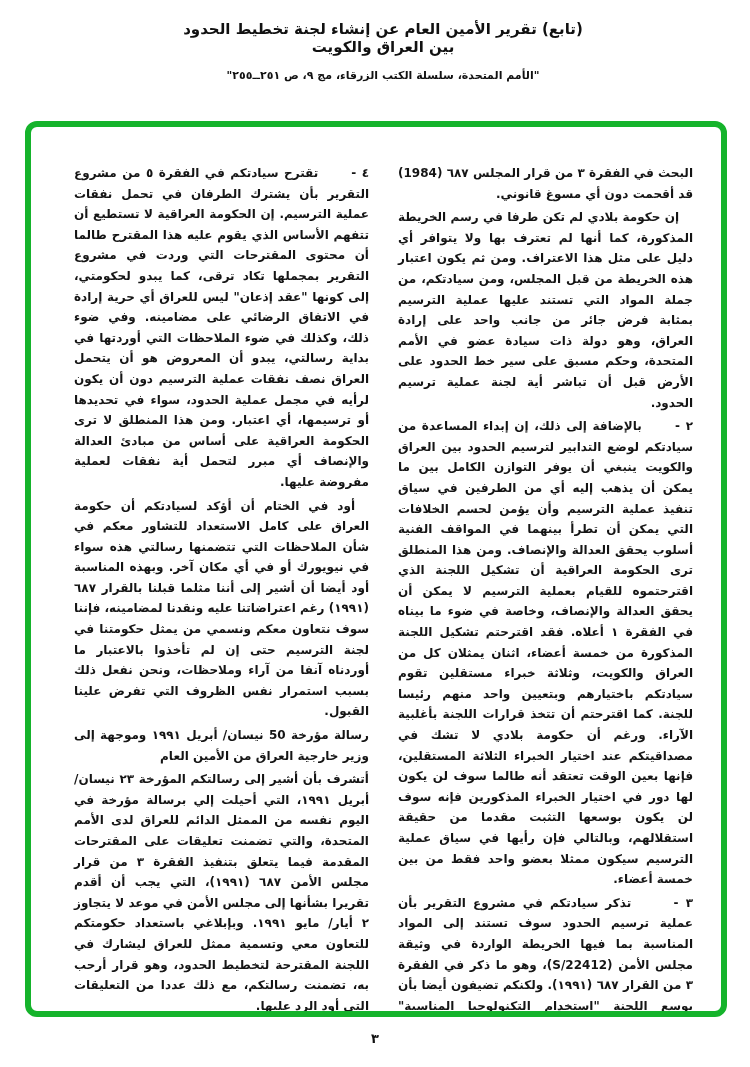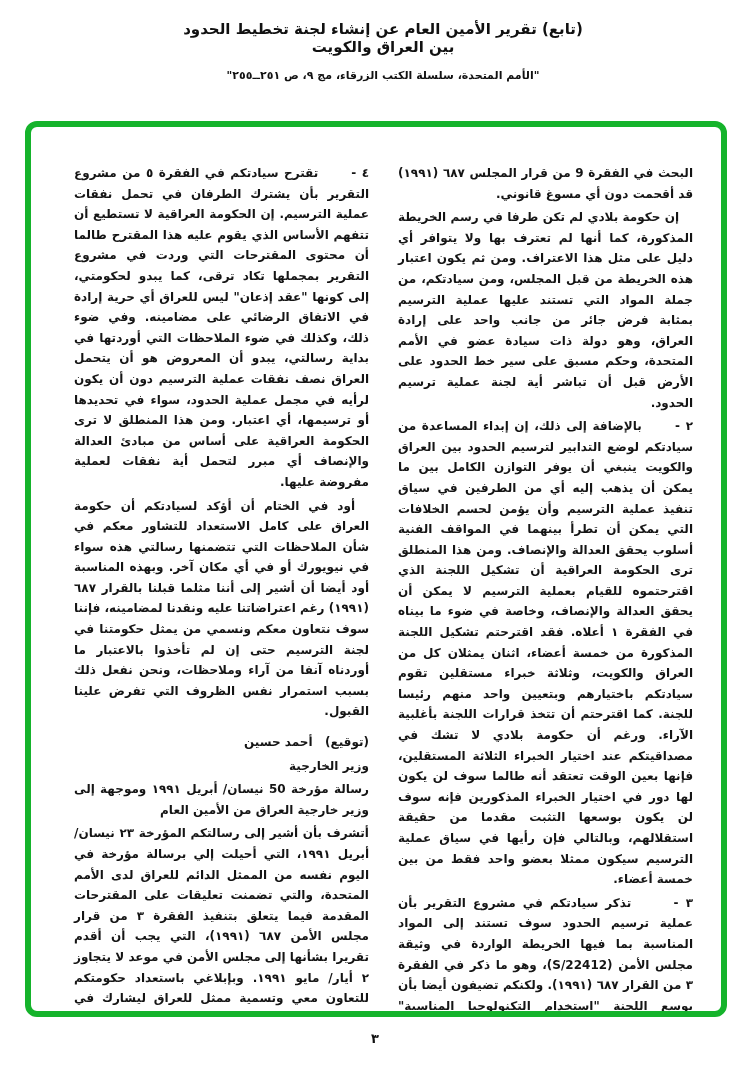--- a/index.html
+++ b/index.html
@@ -62,33 +62,29 @@
 <div class="header">
   <div class="title-line1">(تابع) تقرير الأمين العام عن إنشاء لجنة تخطيط الحدود</div>
   <div class="title-line2">بين العراق والكويت</div>
   <div class="source-line">"الأمم المتحدة، سلسلة الكتب الزرقاء، مج ٩، ص ٢٥١ــ٢٥٥"</div>
 </div>
 
 <div class="doc-frame">
   <div class="columns">
 
     <div class="col">
-      <p>البحث في الفقرة 9 من قرار المجلس ٦٨٧ (١٩٩١) قد أقحمت دون أي مسوغ قانوني.</p>
+      <p>البحث في الفقرة ٣ من قرار المجلس ٦٨٧ (1984) قد أقحمت دون أي مسوغ قانوني.</p>
       <p class="indent">إن حكومة بلادي لم تكن طرفا في رسم الخريطة المذكورة، كما أنها لم تعترف بها ولا يتوافر أي دليل على مثل هذا الاعتراف. ومن ثم يكون اعتبار هذه الخريطة من قبل المجلس، ومن سيادتكم، من جملة المواد التي تستند عليها عملية الترسيم بمثابة فرض جائر من جانب واحد على إرادة العراق، وهو دولة ذات سيادة عضو في الأمم المتحدة، وحكم مسبق على سير خط الحدود على الأرض قبل أن تباشر أية لجنة عملية ترسيم الحدود.</p>
       <p>٢ -&nbsp;&nbsp;&nbsp;&nbsp;&nbsp; بالإضافة إلى ذلك، إن إبداء المساعدة من سيادتكم لوضع التدابير لترسيم الحدود بين العراق والكويت ينبغي أن يوفر التوازن الكامل بين ما يمكن أن يذهب إليه أي من الطرفين في سياق تنفيذ عملية الترسيم وأن يؤمن لحسم الخلافات التي يمكن أن تطرأ بينهما في المواقف الفنية أسلوب يحقق العدالة والإنصاف. ومن هذا المنطلق ترى الحكومة العراقية أن تشكيل اللجنة الذي اقترحتموه للقيام بعملية الترسيم لا يمكن أن يحقق العدالة والإنصاف، وخاصة في ضوء ما بيناه في الفقرة ١ أعلاه. فقد اقترحتم تشكيل اللجنة المذكورة من خمسة أعضاء، اثنان يمثلان كل من العراق والكويت، وثلاثة خبراء مستقلين تقوم سيادتكم باختيارهم وبتعيين واحد منهم رئيسا للجنة. كما اقترحتم أن تتخذ قرارات اللجنة بأغلبية الآراء. ورغم أن حكومة بلادي لا تشك في مصداقيتكم عند اختيار الخبراء الثلاثة المستقلين، فإنها بعين الوقت تعتقد أنه طالما سوف لن يكون لها دور في اختيار الخبراء المذكورين فإنه سوف لن يكون بوسعها التثبت مقدما من حقيقة استقلالهم، وبالتالي فإن رأيها في سياق عملية الترسيم سيكون ممثلا بعضو واحد فقط من بين خمسة أعضاء.</p>
       <p>٣ -&nbsp;&nbsp;&nbsp;&nbsp;&nbsp; تذكر سيادتكم في مشروع التقرير بأن عملية ترسيم الحدود سوف تستند إلى المواد المناسبة بما فيها الخريطة الواردة في وثيقة مجلس الأمن (S/22412)، وهو ما ذكر في الفقرة ٣ من القرار ٦٨٧ (١٩٩١). ولكنكم تضيفون أيضا بأن بوسع اللجنة "استخدام التكنولوجيا المناسبة" (الفقرة ٤ من المشروع)، وأنها ستتولى "اتخاذ التدابير اللازمة لتشخيص وفحص المادة المناسبة ذات العلاقة بترسيم الحدود" (الفقرة ٦ من المشروع). إن الحكومة العراقية تعتقد بضرورة توضيح مفاهيم "المواد المناسبة"، و "التكنولوجيا المناسبة" و"التشخيص وفحص المادة المناسبة ذات العلاقة بترسيم الحدود" التي ذكرتموها. إن هذا التوضيح هو الذي سيوفر لحكومتي القاعدة الوطيدة لإبداء الرأي، إن كان مثل ذلك مطلوبا. فضلا عن أن التوضيح المنشود سيساعد على تقليص احتمالات الخلاف مستقبلا عند مباشرة اللجنة لأعمالها.</p>
     </div>
 
     <div class="col">
       <p>٤ -&nbsp;&nbsp;&nbsp;&nbsp;&nbsp; تقترح سيادتكم في الفقرة ٥ من مشروع التقرير بأن يشترك الطرفان في تحمل نفقات عملية الترسيم. إن الحكومة العراقية لا تستطيع أن تتفهم الأساس الذي يقوم عليه هذا المقترح طالما أن محتوى المقترحات التي وردت في مشروع التقرير بمجملها تكاد ترقى، كما يبدو لحكومتي، إلى كونها "عقد إذعان" ليس للعراق أي حرية إرادة في الاتفاق الرضائي على مضامينه. وفي ضوء ذلك، وكذلك في ضوء الملاحظات التي أوردتها في بداية رسالتي، يبدو أن المعروض هو أن يتحمل العراق نصف نفقات عملية الترسيم دون أن يكون لرأيه في مجمل عملية الحدود، سواء في تحديدها أو ترسيمها، أي اعتبار. ومن هذا المنطلق لا ترى الحكومة العراقية على أساس من مبادئ العدالة والإنصاف أي مبرر لتحمل أية نفقات لعملية مفروضة عليها.</p>
       <p class="indent">أود في الختام أن أؤكد لسيادتكم أن حكومة العراق على كامل الاستعداد للتشاور معكم في شأن الملاحظات التي تتضمنها رسالتي هذه سواء في نيويورك أو في أي مكان آخر. وبهذه المناسبة أود أيضا أن أشير إلى أننا مثلما قبلنا بالقرار ٦٨٧ (١٩٩١) رغم اعتراضاتنا عليه ونقدنا لمضامينه، فإننا سوف نتعاون معكم ونسمي من يمثل حكومتنا في لجنة الترسيم حتى إن لم تأخذوا بالاعتبار ما أوردناه آنفا من آراء وملاحظات، ونحن نفعل ذلك بسبب استمرار نفس الظروف التي تفرض علينا القبول.</p>
-      <div class="signature-block">
-        <p class="signature-line1">(توقيع)&nbsp;&nbsp; أحمد حسين</p>
-        <p class="signature-line2">وزير الخارجية</p>
-      </div>
       <p class="annex-subheading">رسالة مؤرخة 50 نيسان/ أبريل ١٩٩١ وموجهة إلى وزير خارجية العراق من الأمين العام</p>
       <p>أتشرف بأن أشير إلى رسالتكم المؤرخة ٢٣ نيسان/ أبريل ١٩٩١، التي أحيلت إلي برسالة مؤرخة في اليوم نفسه من الممثل الدائم للعراق لدى الأمم المتحدة، والتي تضمنت تعليقات على المقترحات المقدمة فيما يتعلق بتنفيذ الفقرة ٣ من قرار مجلس الأمن ٦٨٧ (١٩٩١)، التي يجب أن أقدم تقريرا بشأنها إلى مجلس الأمن في موعد لا يتجاوز ٢ أيار/ مايو ١٩٩١. وبإبلاغي باستعداد حكومتكم للتعاون معي وتسمية ممثل للعراق ليشارك في اللجنة المقترحة لتخطيط الحدود، وهو قرار أرحب به، تضمنت رسالتكم، مع ذلك عددا من التعليقات التي أود الرد عليها.</p>
     </div>
 
   </div>
 </div>
 
 <div class="page-number">٣</div>
 
 </body></html>

